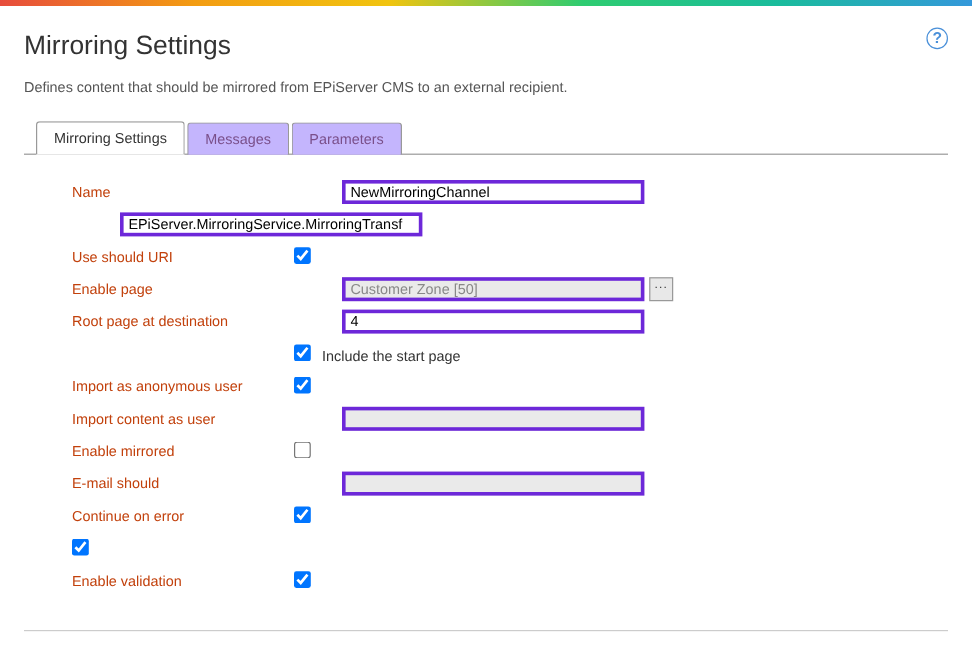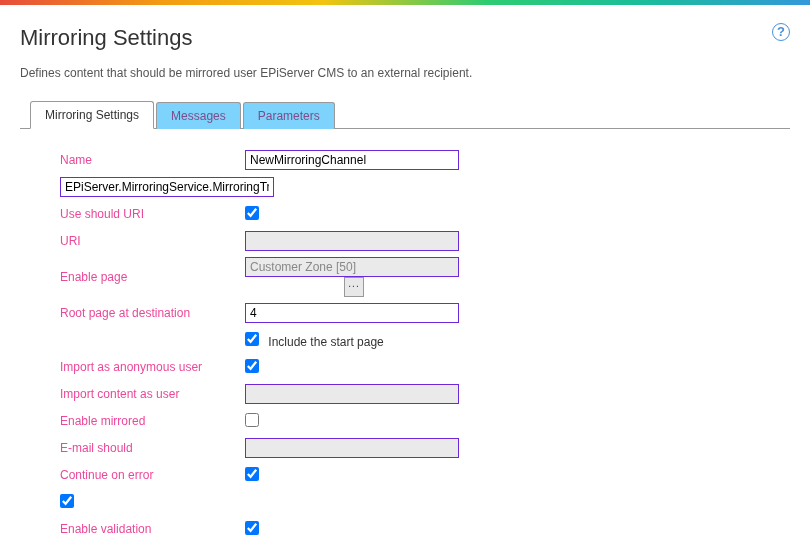--- a/index.html
+++ b/index.html
@@ -47,21 +47,21 @@
     border-bottom: 1px solid #999;
     display: flex;
     align-items: flex-end;
     padding-left: 10px;
   }
   .tab {
     border: 1px solid #999;
     border-bottom: none;
     padding: 6px 14px;
     margin-right: 2px;
-    background: #7dd3fc;
+    background: #c4b5fd;
     color: #7a4f8a;
     cursor: pointer;
     position: relative;
     top: 1px;
     border-radius: 3px 3px 0 0;
   }
   .tab.active {
     background: #fff;
     color: #333;
     border-bottom: 1px solid #fff;
@@ -71,49 +71,49 @@
   }
   .row {
     display: flex;
     align-items: center;
     margin-bottom: 5px;
     min-height: 22px;
   }
   .row label.lbl {
     width: 185px;
     flex: 0 0 185px;
-    color: #ec4899;
+    color: #c2410c;
   }
   .row .field {
     flex: 0 0 auto;
   }
   input[type=text] {
-    width: 214px;
+    width: 252px;
     height: 20px;
-    border: 1px solid #6d28d9;
+    border: 3px solid #6d28d9;
     padding: 1px 4px;
     font-size: 12px;
     font-family: inherit;
+    margin-left: 40px;
   }
   input[type=text].disabled {
     background: #eaeaea;
     color: #888;
   }
   input[type=checkbox] {
     margin: 0;
     width: 14px;
     height: 14px;
   }
   .inline-label {
     margin-left: 6px;
   }
   .field-with-picker {
     display: flex;
     align-items: center;
-    flex-direction: column;
   }
   .picker-btn {
     width: 20px;
     height: 20px;
     border: 1px solid #999;
     background: #e8e8e8;
     margin-left: 4px;
     text-align: center;
     line-height: 12px;
     cursor: pointer;
@@ -128,21 +128,21 @@
   }
 </style>
 </head>
 <body>
 
 <div class="top-bar"></div>
 
 <div class="page">
   <div class="help-icon">?</div>
   <h1>Mirroring Settings</h1>
-  <p class="description">Defines content that should be mirrored user EPiServer CMS to an external recipient.</p>
+  <p class="description">Defines content that should be mirrored from EPiServer CMS to an external recipient.</p>
 
   <div class="tabs">
     <div class="tab active">Mirroring Settings</div>
     <div class="tab">Messages</div>
     <div class="tab">Parameters</div>
   </div>
 
   <div class="form-area">
 
     <div class="row">
@@ -152,24 +152,20 @@
 
     <div class="row">
       <div class="field"><input type="text" value="EPiServer.MirroringService.MirroringTransf" style=""></div>
     </div>
 
     <div class="row">
       <label class="lbl">Use should URI</label>
       <div class="field"><input type="checkbox" checked="" style=""></div>
     </div>
 
-    <div class="row">
-      <label class="lbl">URI</label>
-      <div class="field"><input type="text" class="disabled" disabled="" value="" style=""></div>
-    </div>
 
     <div class="row">
       <label class="lbl">Enable page</label>
       <div class="field field-with-picker">
         <input type="text" class="disabled" disabled="" value="Customer Zone [50]" style="">
         <div class="picker-btn">...</div>
       </div>
     </div>
 
     <div class="row">

